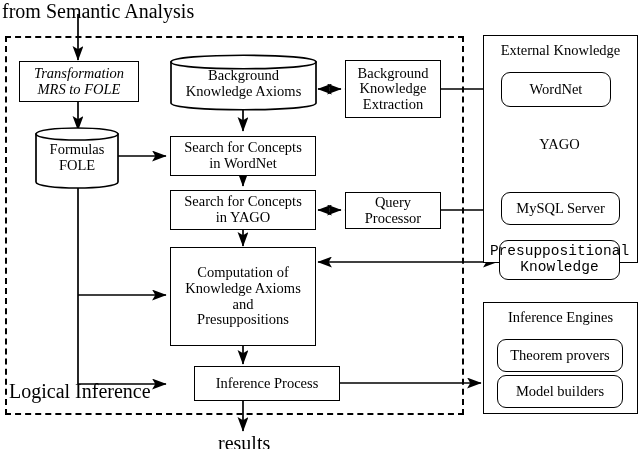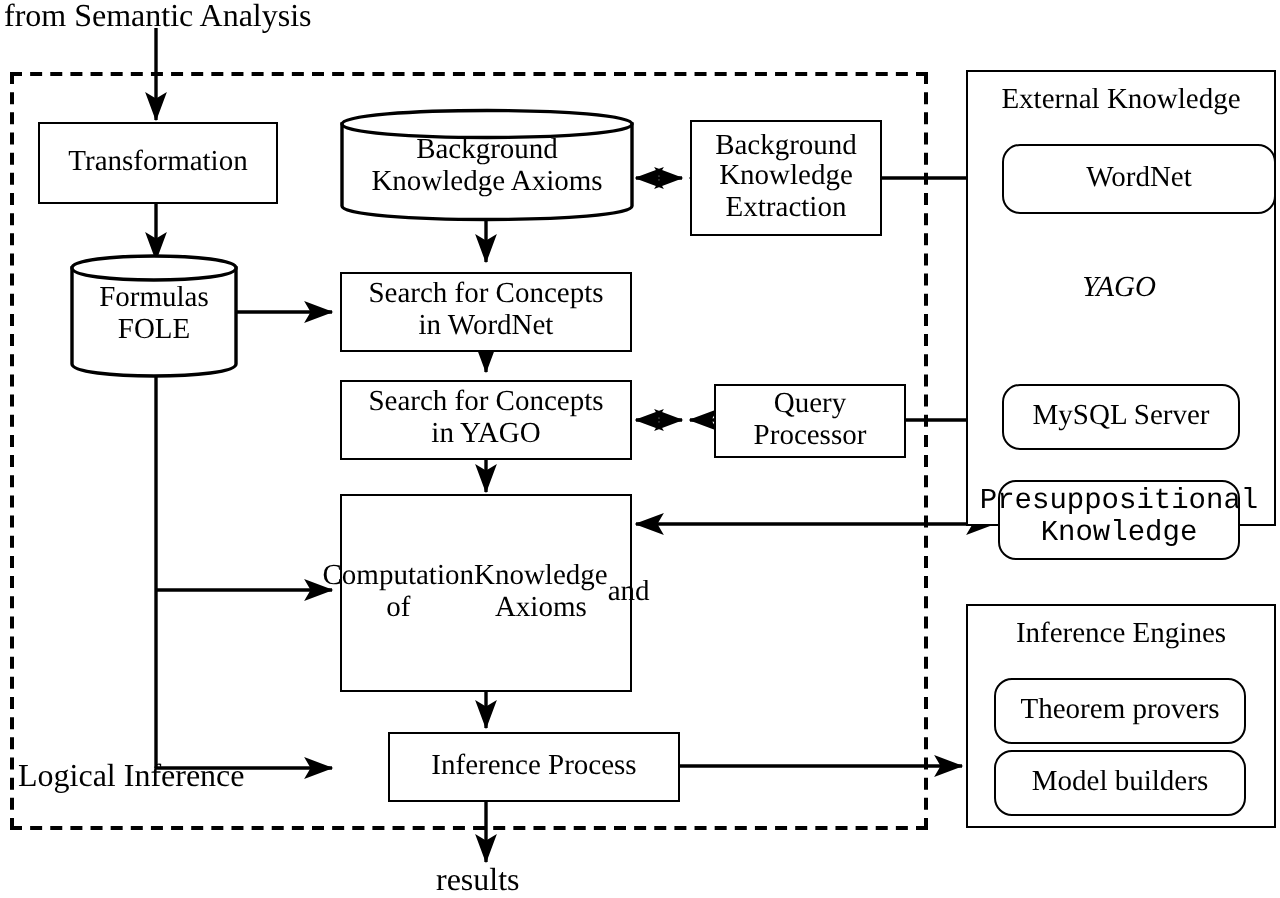--- a/index.html
+++ b/index.html
@@ -58,21 +58,21 @@
     position: absolute;
     white-space: nowrap;
   }
   .cyl-label {
     position: absolute;
     width: 100%;
     text-align: center;
     line-height: 1.08;
   }
   .f14 { font-size: 14.5px; }
-  .f15 { font-size: 16px; }
+  .f15 { font-size: 20px; }
   .dashed-region {
     position: absolute;
     box-sizing: border-box;
     border: 2px dashed #000000;
     background: transparent;
   }
 </style>
 </head>
 <body>
 
@@ -155,22 +155,23 @@
   <div class="panel" style="left:483px; top:302px; width:155px; height:112px;">
     <div class="panel-title f14">Inference Engines</div>
   </div>
 
   <div class="plain-text f15" style="left:2px; top:0px;">from Semantic Analysis</div>
 
   <div class="plain-text f15" style="left:218px; top:432px;">results</div>
 
   <div class="plain-text f15" style="left:9px; top:380px;">Logical Inference</div>
 
-  <div class="node rect f14" style="left:19px; top:61px; width:120px; height:41px; flex-direction:column;">
+  <div class="node rect f14" style="left:19px; top:61px; width:120px; height:41px; flex-direction:column;font-style:italic;">
     <span>Transformation</span>
+    <span>MRS to FOLE</span>
   </div>
 
   <div class="cyl-label f14" style="left:36px; top:142px; width:82px;">
     <div>Formulas</div>
     <div>FOLE</div>
   </div>
 
   <div class="cyl-label f14" style="left:171px; top:68px; width:145px;">
     <div>Background</div>
     <div>Knowledge Axioms</div>
@@ -185,40 +186,41 @@
   <div class="node rect f14" style="left:170px; top:136px; width:146px; height:40px; flex-direction:column;">
     <span>Search for Concepts</span>
     <span>in WordNet</span>
   </div>
 
   <div class="node rect f14" style="left:170px; top:190px; width:146px; height:40px; flex-direction:column;">
     <span>Search for Concepts</span>
     <span>in YAGO</span>
   </div>
 
-  <div class="node rect f14" style="left:345px; top:192px; width:96px; height:37px; flex-direction:column;margin-left:12px;">
+  <div class="node rect f14" style="left:345px; top:192px; width:96px; height:37px; flex-direction:column;">
     <span>Query</span>
     <span>Processor</span>
   </div>
 
-  <div class="node rect f14" style="left:170px; top:247px; width:146px; height:99px; ">
+  <div class="node rect f14" style="left:170px; top:247px; width:146px; height:99px; flex-direction:column;">
     <span>Computation of</span>
     <span>Knowledge Axioms</span>
     <span>and</span>
+    <span>Presuppositions</span>
   </div>
 
   <div class="node rect f14" style="left:170px; top:366px; width:146px; height:35px;margin-left:24px;">
     <span>Inference Process</span>
   </div>
 
-  <div class="node rounded f14" style="left:501px; top:72px; width:137px; height:35px;text-align:right;">
+  <div class="node rounded f14" style="left:501px; top:72px; width:110px; height:35px;text-align:right;">
     <span>WordNet</span>
   </div>
 
-  <div class="cyl-label f14" style="left:531px; top:137px; width:57px;font-style:italic;">
+  <div class="cyl-label f14" style="left:531px; top:137px; width:57px;">
     <div>YAGO</div>
   </div>
 
   <div class="node rounded f14" style="left:501px; top:192px; width:119px; height:33px;justify-content:center;">
     <span>MySQL Server</span>
   </div>
 
   <div class="node rounded f14" style="left:499px; top:240px; width:121px; height:40px; flex-direction:column;font-family:Liberation Mono, monospace;">
     <span>Presuppositional</span>
     <span>Knowledge</span>

